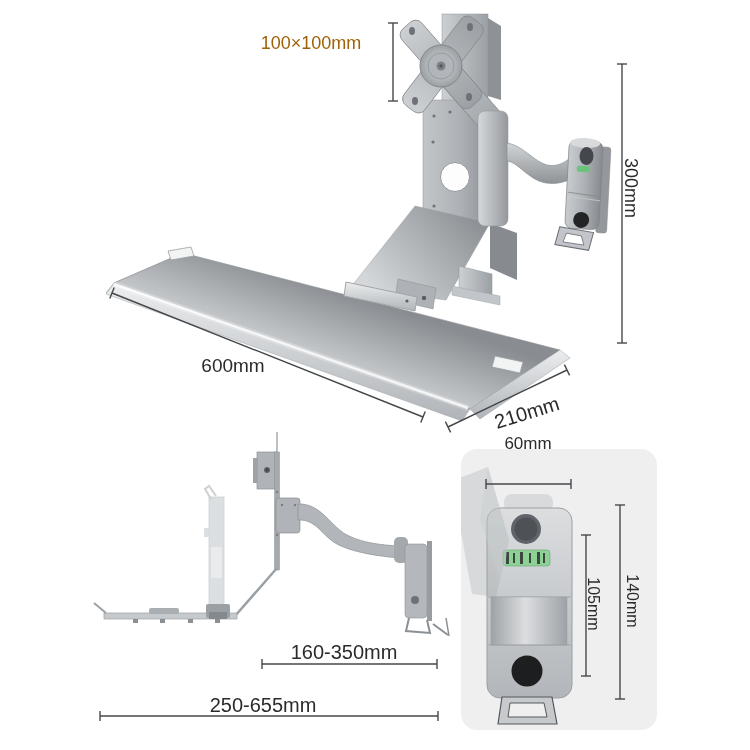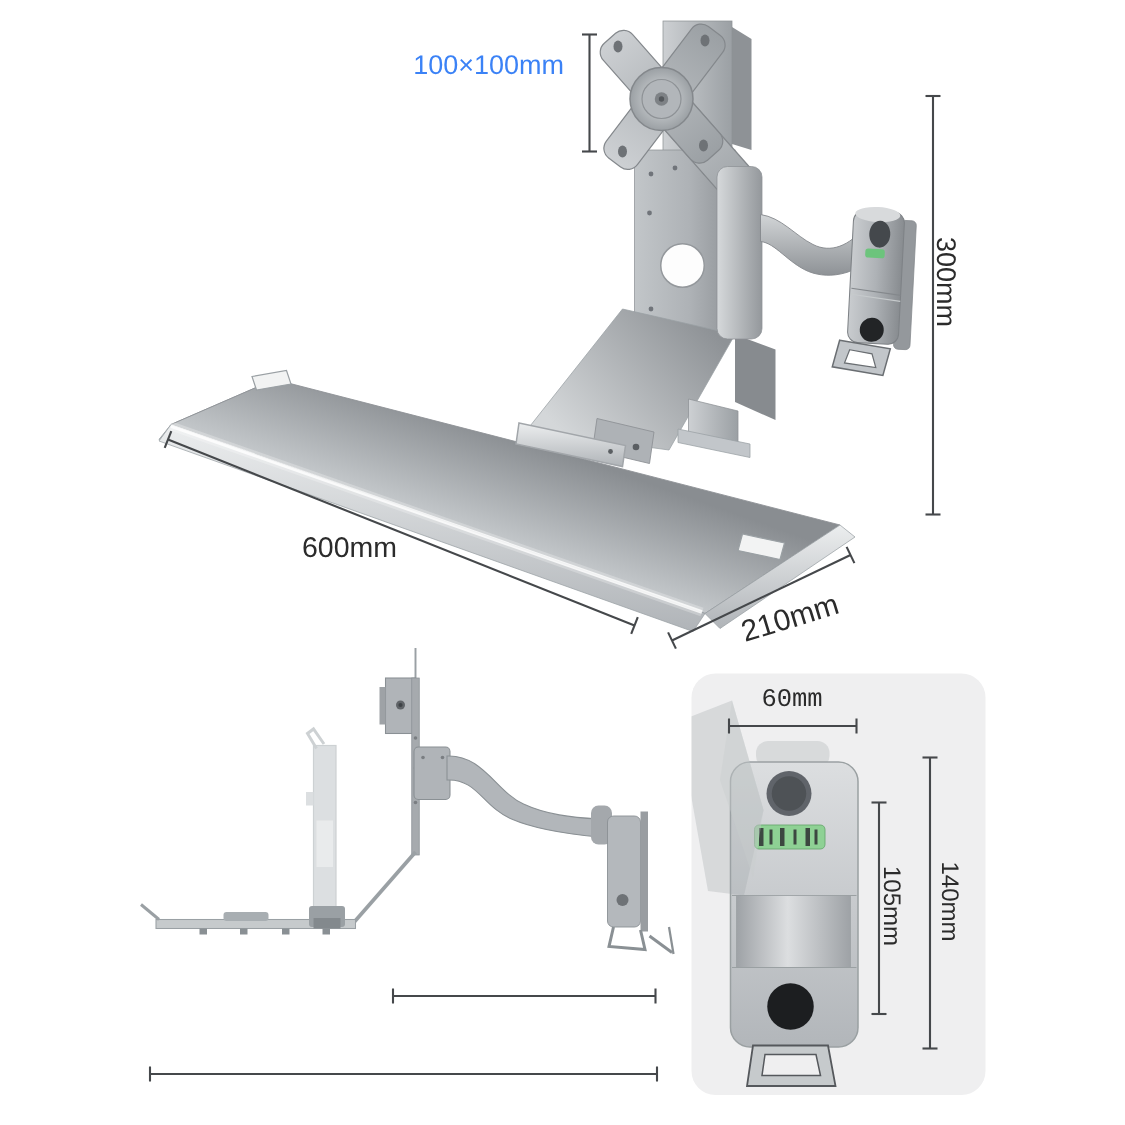--- a/index.html
+++ b/index.html
@@ -1,29 +1,29 @@
 <!DOCTYPE html>
 <html><head>
 <meta charset="utf-8">
 <style>
   html,body{margin:0;padding:0;background:#ffffff;}
   #canvas{position:relative;width:750px;height:750px;background:#ffffff;overflow:hidden;
           font-family:"Liberation Sans",sans-serif;}
   #scene{position:absolute;left:0;top:0;}
   .dim-label{position:absolute;color:#2b2b2b;white-space:nowrap;
              transform:translate(-50%,-50%);font-family:"Liberation Sans",sans-serif;}
-  #lbl-vesa{position:absolute;left:246px;top:33px;width:130px;text-align:right;
-            font-size:18px;line-height:21px;color:#3b82f6;}
+  #lbl-vesa{position:absolute;left:246px;top:33px;width:130px;text-align:center;
+            font-size:18px;line-height:21px;color:#a16207;}
   #lbl-vesa span{display:block;}
   #lbl-300{left:630px;top:188px;font-size:18px;transform:translate(-50%,-50%) rotate(90deg);}
   #lbl-600{left:233px;top:366px;font-size:19px;}
   #lbl-210{left:527px;top:413px;font-size:20px;transform:translate(-50%,-50%) rotate(-17deg);}
   #lbl-160350{left:344px;top:652px;font-size:20px;}
   #lbl-250655{left:263px;top:705px;font-size:20px;}
-  #lbl-60{left:528px;top:467px;font-size:17px;font-family:Liberation Mono, monospace;}
+  #lbl-60{left:528px;top:444px;font-size:17px;}
   #lbl-105{left:593px;top:604px;font-size:16px;transform:translate(-50%,-50%) rotate(90deg);}
   #lbl-140{left:632px;top:601px;font-size:16px;transform:translate(-50%,-50%) rotate(90deg);}
 </style>
 </head>
 <body>
 
 <div id="canvas">
 
 <svg id="scene" width="750" height="750" viewBox="0 0 750 750">
   <defs>
@@ -278,17 +278,19 @@
     </g>
   </g>
 </svg>
 
 <div id="lbl-vesa">
   <span>100×100mm</span>
 </div>
 <span class="dim-label" id="lbl-300">300mm</span>
 <span class="dim-label" id="lbl-600">600mm</span>
 <span class="dim-label" id="lbl-210">210mm</span>
+<span class="dim-label" id="lbl-160350">160-350mm</span>
+<span class="dim-label" id="lbl-250655">250-655mm</span>
 <span class="dim-label" id="lbl-60">60mm</span>
 <span class="dim-label" id="lbl-105">105mm</span>
 <span class="dim-label" id="lbl-140">140mm</span>
 
 </div>
 
 </body></html>

